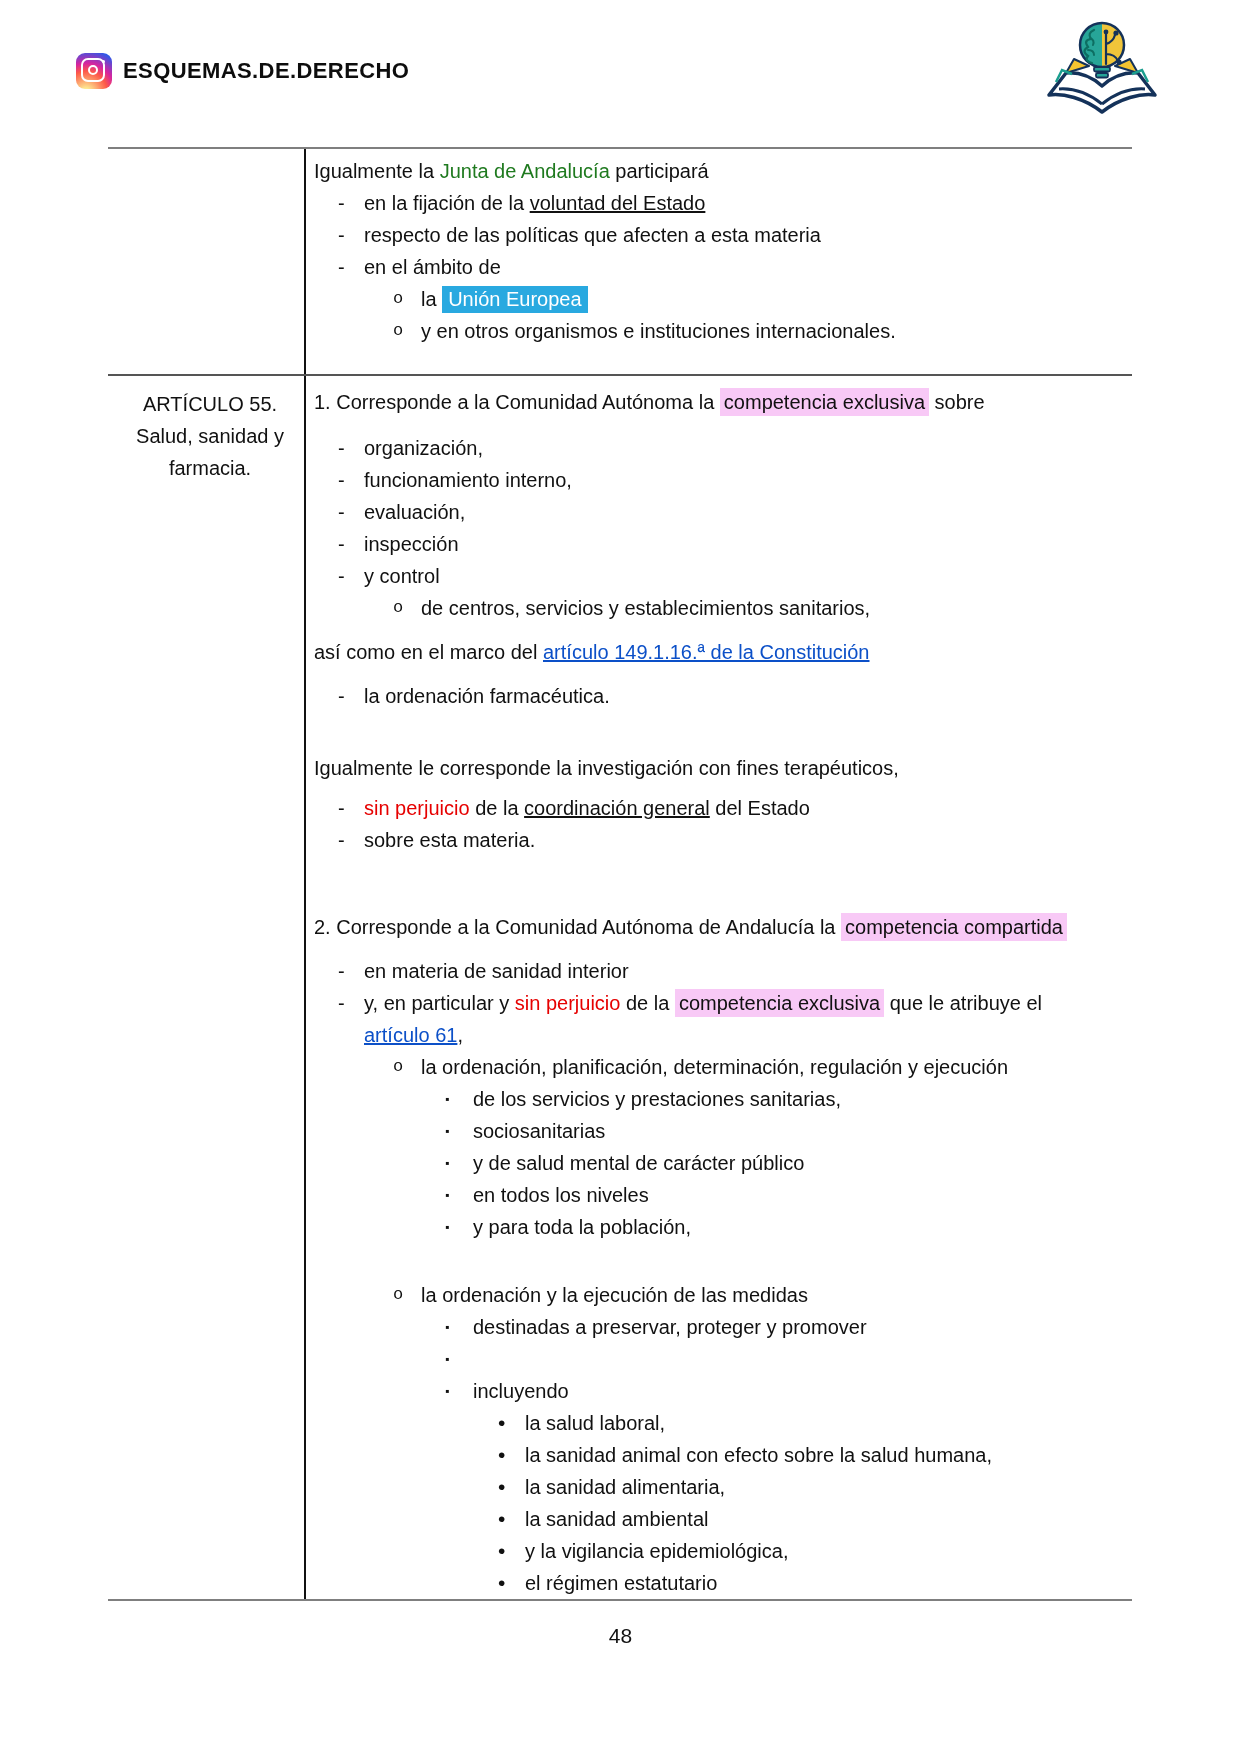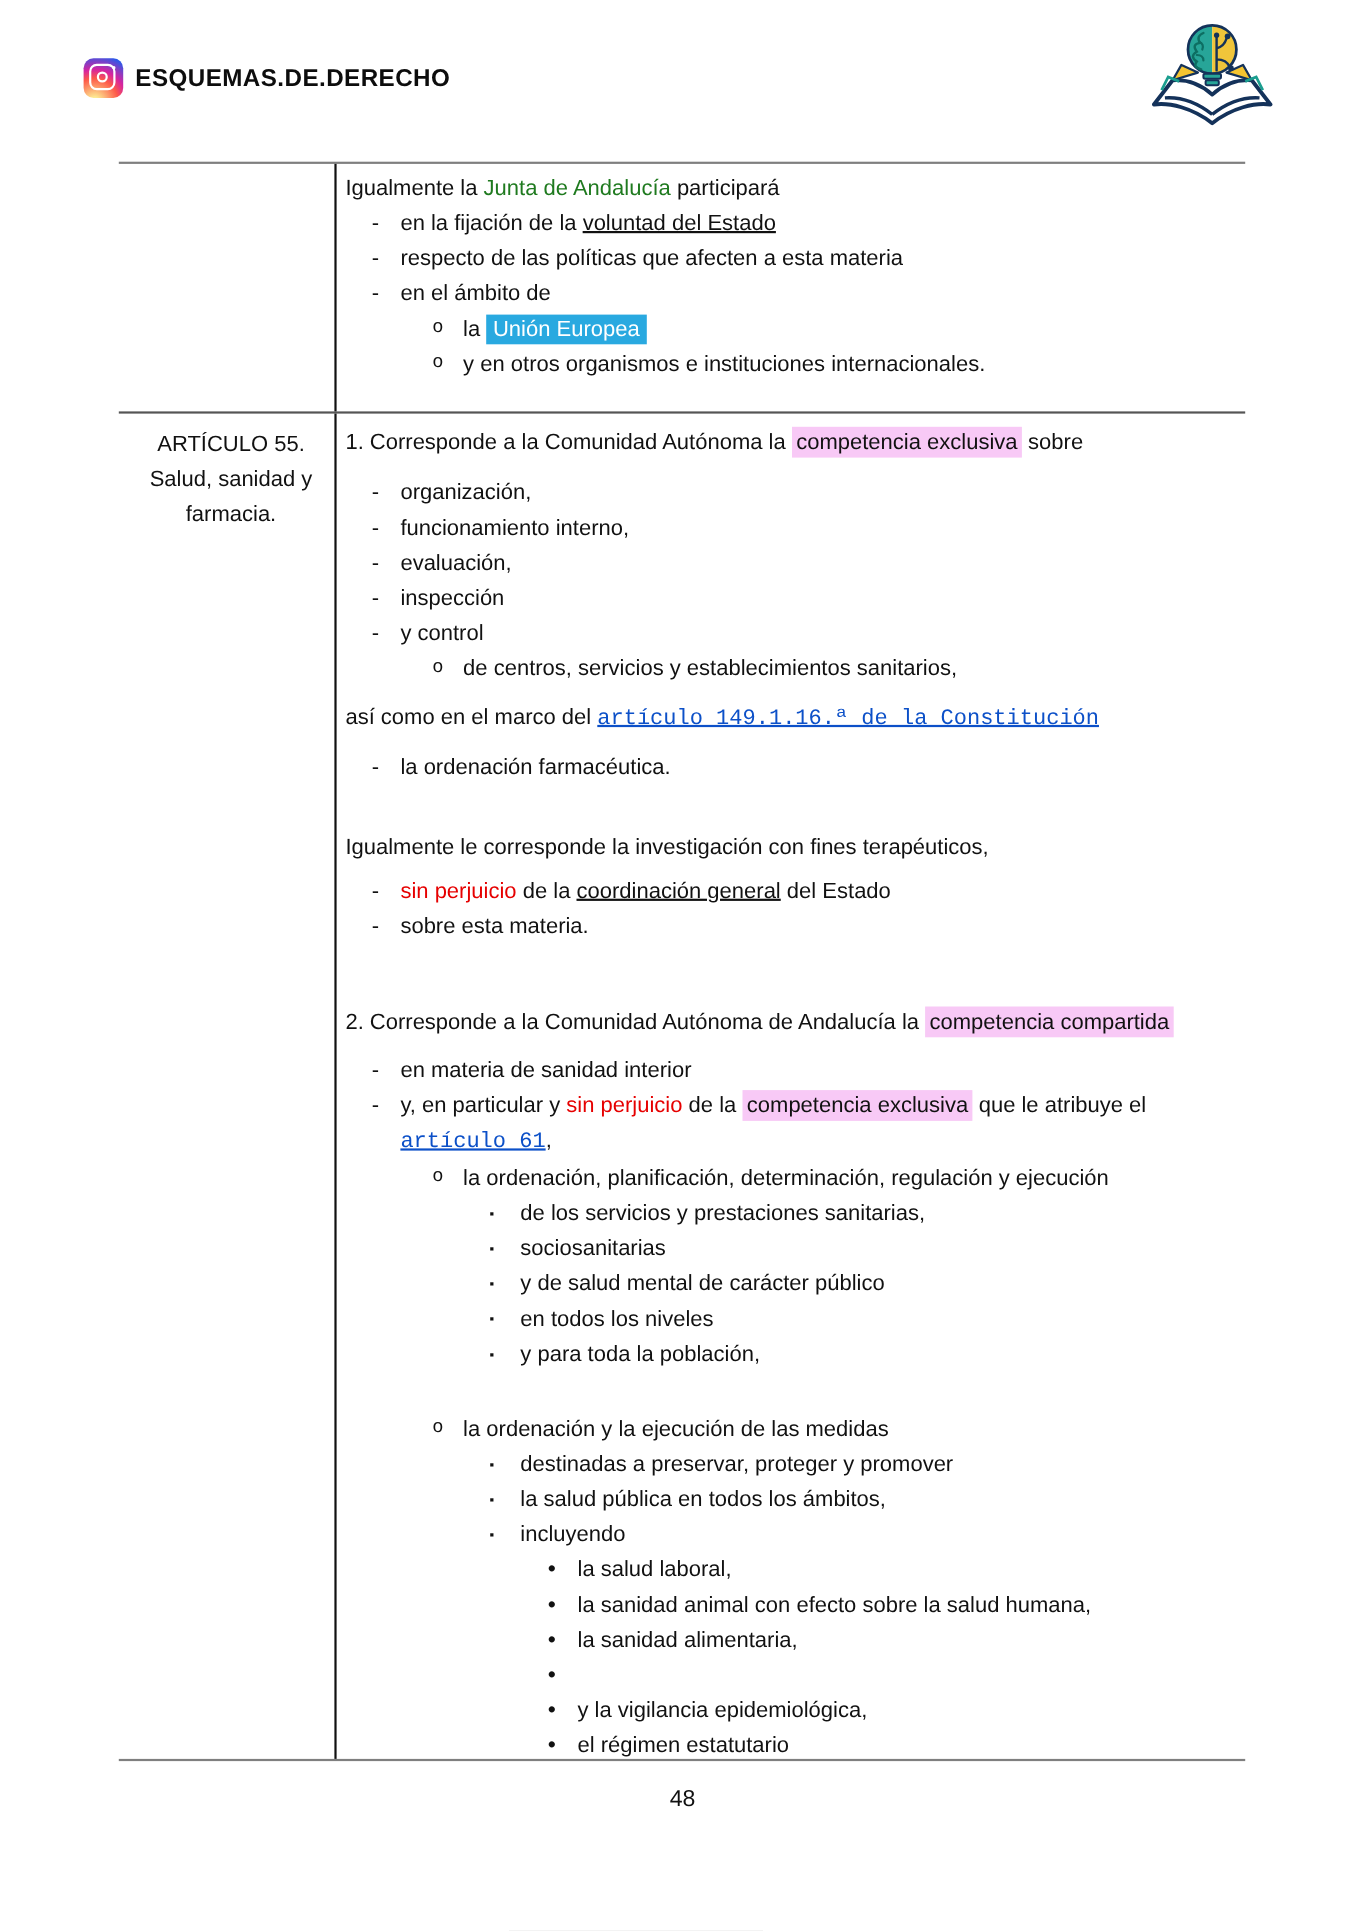--- a/index.html
+++ b/index.html
@@ -49,21 +49,21 @@
   .gap-s{margin-top:12px;}
   .gap-m{margin-top:14px;}
   .gap-l2{margin-top:36px;}
   .gap-l{margin-top:40px;}
   .gap-xl{margin-top:55px;}
   
   .b{font-weight:400;}
   .u{text-decoration:underline;}
   .c-green{color:var(--green,#1f7a1f);}
   .c-red{color:var(--red,#e60000);}
-  .c-link{color:var(--link,#0c50c8);cursor:pointer;font-family:Liberation Mono, monospace;}
+  .c-link{color:var(--link,#0c50c8);cursor:pointer;}
   .hl-cyan{background:var(--highlight_cyan,#29a9e0);color:#ffffff;padding:2px 6px 3px 6px;}
   .hl-pink{background:var(--highlight_pink,#f8c9f6);padding:3px 4px;}
   
   .page-number{position:absolute;left:0;top:1620px;width:1241px;text-align:center;font-size:21px;color:#111;}
 </style>
 </head>
 <body>
 
 <div class="page">
 
@@ -223,40 +223,40 @@
           <div class="line lvl-2 gap-l2">
             <span class="marker m2">o</span>
             <span class="content"><span class="seg">la </span><span class="seg b">ordenación y la ejecución</span><span class="seg"> de las </span><span class="seg b">medidas</span></span>
           </div>
           <div class="line lvl-3">
             <span class="marker m3">▪</span>
             <span class="content"><span class="seg">destinadas a preservar, proteger y promover</span></span>
           </div>
           <div class="line lvl-3">
             <span class="marker m3">▪</span>
-            <span class="content"><span class="seg">la salud pública en todos los ámbitos,</span></span>
           </div>
           <div class="line lvl-3">
             <span class="marker m3">▪</span>
             <span class="content"><span class="seg">incluyendo</span></span>
           </div>
           <div class="line lvl-4">
             <span class="marker m4">•</span>
             <span class="content"><span class="seg">la salud laboral,</span></span>
           </div>
           <div class="line lvl-4">
             <span class="marker m4">•</span>
             <span class="content"><span class="seg">la sanidad animal con efecto sobre la salud humana,</span></span>
           </div>
           <div class="line lvl-4">
             <span class="marker m4">•</span>
             <span class="content"><span class="seg">la sanidad alimentaria,</span></span>
           </div>
           <div class="line lvl-4">
             <span class="marker m4">•</span>
+            <span class="content"><span class="seg">la sanidad ambiental</span></span>
           </div>
           <div class="line lvl-4">
             <span class="marker m4">•</span>
             <span class="content"><span class="seg">y la vigilancia epidemiológica,</span></span>
           </div>
           <div class="line lvl-4">
             <span class="marker m4">•</span>
             <span class="content"><span class="seg">el régimen estatutario</span></span>
           </div>
         </div>

